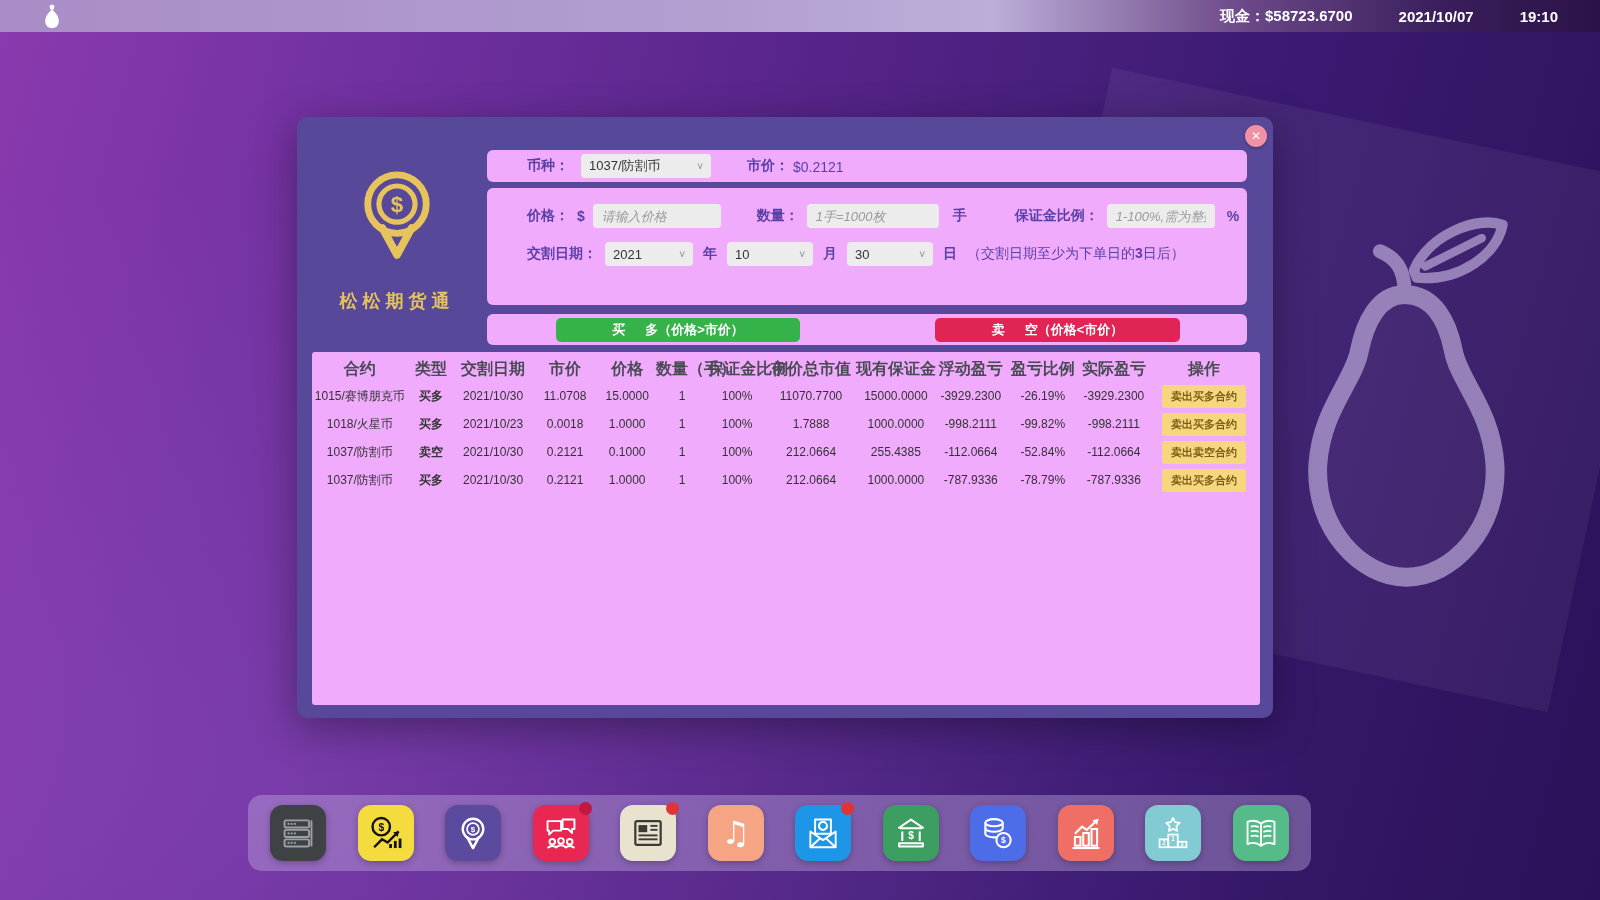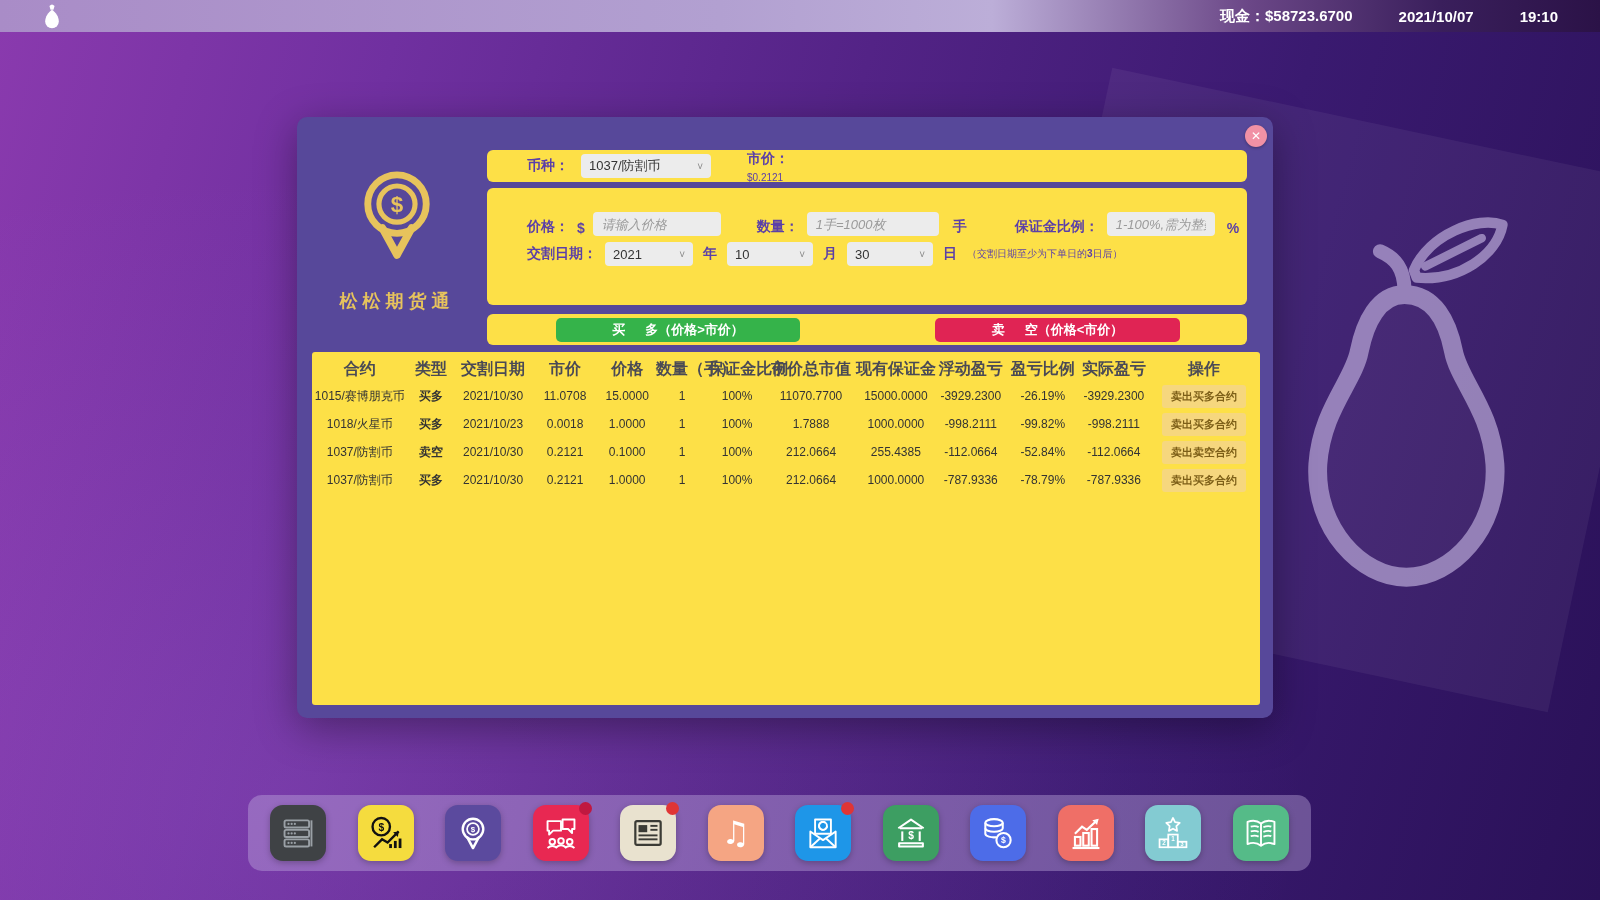--- a/index.html
+++ b/index.html
@@ -24,39 +24,39 @@
 
   
   .modal { position:absolute; left:297px; top:117px; width:976px; height:601px; z-index:5;
     background:#57489a; border-radius:10px; box-shadow:0 10px 40px rgba(0,0,0,.35); }
   .close-btn { position:absolute; right:6px; top:8px; width:22px; height:22px; border-radius:50%;
     background:#f191a5; color:#fff; font-size:12px; font-weight:bold; display:flex; align-items:center;
     justify-content:center; cursor:pointer; box-shadow:0 1px 3px rgba(0,0,0,.3); }
   .logo { position:absolute; left:25px; top:48px; width:150px; text-align:center; }
   .logo .logo-text { color:#e7c35c; font-weight:bold; font-size:18px; letter-spacing:5px; margin-top:10px; white-space:nowrap; }
 
-  .wpanel { position:absolute; background:#fde047; border-radius:6px; }
+  .wpanel { position:absolute; background:#f0abfc; border-radius:6px; }
   .bar1 { left:190px; top:33px; width:760px; height:32px; display:flex; align-items:center; }
   .panel2 { left:190px; top:71px; width:760px; height:117px; }
   .bar3 { left:190px; top:197px; width:760px; height:31px; }
 
   .plabel { color:#5b3fa8; font-weight:bold; font-size:14px; white-space:nowrap; }
-  .ptext  { color:#5b3fa8; font-size:10px; white-space:nowrap; }
+  .ptext  { color:#5b3fa8; font-size:14px; white-space:nowrap; }
   .sel { background:#ececec; border-radius:4px; height:24px; display:flex; align-items:center;
     padding:0 8px; font-size:13px; color:#333; cursor:pointer; }
   .sel .chev { margin-left:auto; color:#888; font-size:10px; padding-left:10px; }
   input.tb { background:#ececec; border:none; border-radius:4px; height:24px; padding:0 9px;
     font-size:13px; color:#333; outline:none; font-family:inherit; }
   input.tb::placeholder { color:#9a9a9a; font-style:italic; }
 
   .bar1 .f-label { margin-left:40px; }
   .bar1 .sel { width:130px; margin-left:12px; }
-  .bar1 .mkt { margin-left:36px; display:flex; gap:4px; align-items:flex-start;flex-direction:column; }
-
-  .form-row1 { position:absolute; left:0; top:8px; width:100%; height:40px; display:flex; align-items:flex-end; }
+  .bar1 .mkt { margin-left:36px; display:flex; gap:4px; align-items:flex-end; }
+
+  .form-row1 { position:absolute; left:0; top:8px; width:100%; height:40px; display:flex; align-items:center; }
   .form-row2 { position:absolute; left:0; top:46px; width:100%; height:40px; display:flex; align-items:center; }
   .form-row1 .plabel, .form-row2 .plabel { margin-right:8px; }
 
   .btn { border:none; border-radius:5px; color:#fff; font-weight:bold; font-size:13px;
     font-family:inherit; cursor:pointer; display:flex; align-items:center; justify-content:center; }
   .btn .gap { display:inline-block; width:20px; }
   .btn-buy  { position:absolute; left:69px;  top:4px; width:244px; height:24px; background:#35b34a; }
   .btn-sell { position:absolute; left:448px; top:4px; width:245px; height:24px; background:#e02454; }
 
   

